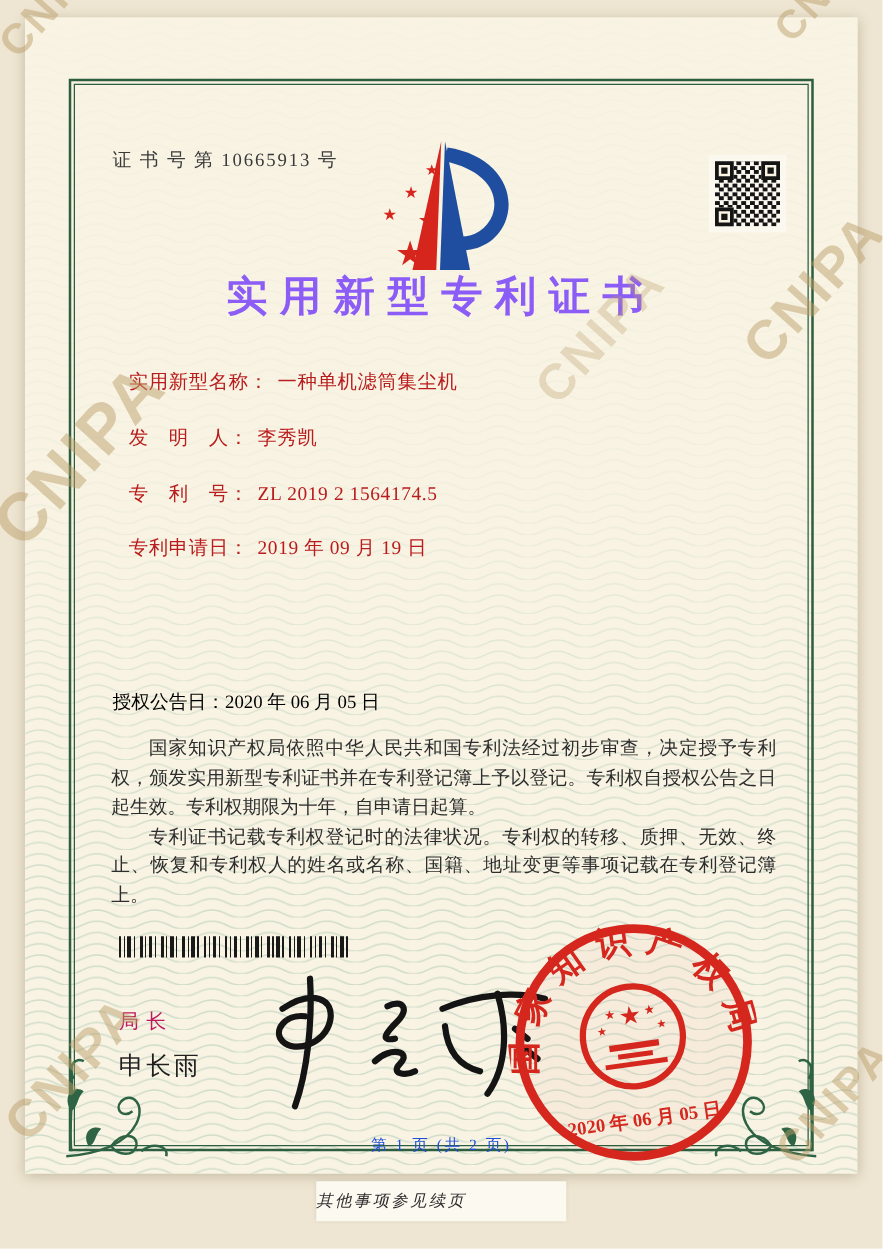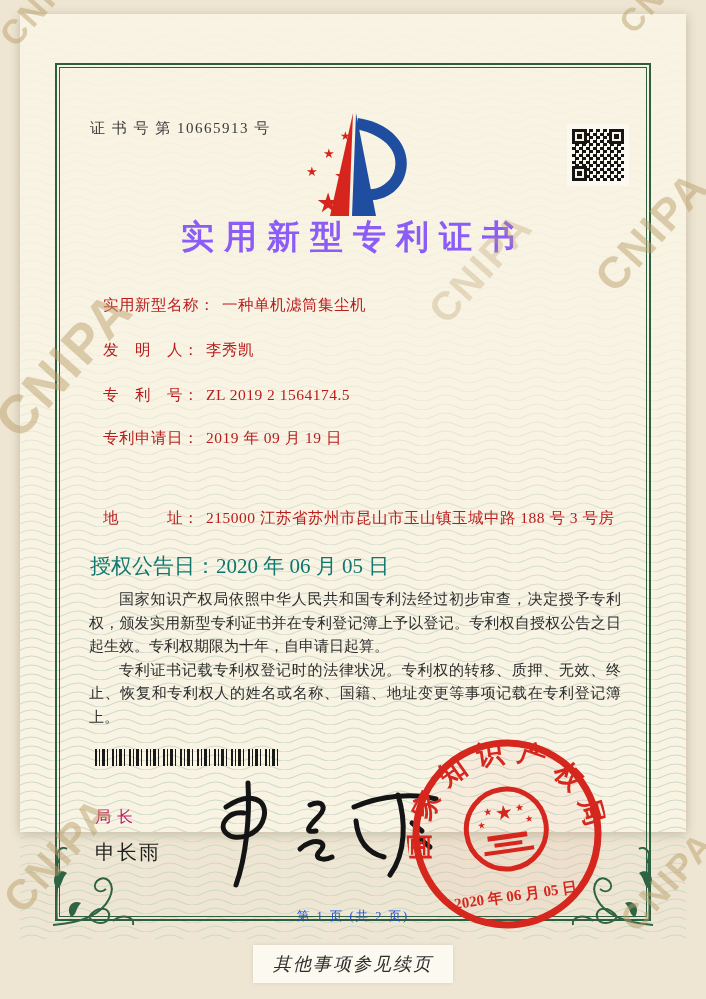--- a/index.html
+++ b/index.html
@@ -4,21 +4,21 @@
 <style>
   *{box-sizing:border-box;margin:0;padding:0}
   html,body{width:706px;height:999px}
   .stage{position:relative;width:706px;height:999px;background:#eee6d2;overflow:hidden;
          font-family:"Liberation Serif",serif;color:#2f2f2f}
   
   .watermark{position:absolute;font-family:"Liberation Sans",sans-serif;font-weight:bold;
              color:rgba(186,156,105,.48);transform:rotate(-48deg);transform-origin:left top;
              letter-spacing:2px;z-index:4;pointer-events:none}
   
-  .sheet{position:absolute;left:20px;top:14px;width:666px;height:818px;background:#f8f3e3;
+  .sheet{position:absolute;left:20px;top:14px;width:666px;height:925px;background:#f8f3e3;
          box-shadow:0 2px 10px rgba(90,70,40,.28);z-index:1}
   .waves{position:absolute;left:0;top:0;opacity:.8}
   .sheet-fade{position:absolute;inset:0;
       background:linear-gradient(180deg,rgba(248,243,227,.95) 0%,rgba(248,243,227,.82) 40%,
                  rgba(248,243,227,.25) 62%,rgba(248,243,227,0) 78%)}
   
   .frame{position:absolute;left:35px;top:49px;width:596px;height:858px;border:2px solid #2c5e3f}
   .frame-inner{position:absolute;inset:2px;border:1px solid #2c5e3f;pointer-events:none}
   .corner{position:absolute;z-index:2}
   .corner.bl{left:-8px;bottom:-10px}
@@ -30,38 +30,38 @@
   .qr-grid{position:relative;width:52px;height:52px;
       background:repeating-conic-gradient(#151515 0% 25%,transparent 0% 50%) 0 0/7px 7px}
   .qf{position:absolute;width:15px;height:15px;border:3px solid #151515;background:#f8f3e3}
   .qf::after{content:"";position:absolute;inset:2px;background:#151515}
   .qf.tl{left:0;top:0}.qf.tr{right:0;top:0}.qf.bl{left:0;bottom:0}
   .title{position:absolute;left:0;right:0;top:150px;text-align:center;font-size:33px;
          font-weight:bold;letter-spacing:10px;color:#8b5cf6}
   .field{position:absolute;left:46px;font-size:15.5px;color:#b91c1c;letter-spacing:.5px;white-space:nowrap}
   .field .val{margin-left:7px}
   .f0{top:230px}.f1{top:275px}.f2{top:320px}.f3{top:363px}.f4{top:399px}.f5{top:443px}
-  .grant-row{position:absolute;left:33px;right:20px;top:487px;font-size:21px;color:#0f766e;white-space:nowrap}
+  .grant-row{position:absolute;left:33px;right:20px;top:487px;font-size:15px;color:#000000;white-space:nowrap}
   .grant-no{position:absolute;left:258px;top:0}
   .paras{position:absolute;left:32px;right:28px;top:523px;font-size:15px;line-height:23.5px;
          color:#2d2d2d;text-align:justify}
   .paras p{text-indent:2em}
   .barcode{position:absolute;left:38px;top:684px;width:186px;height:17px;
       background:repeating-linear-gradient(90deg,#191919 0 2px,transparent 2px 4px,#191919 4px 5px,
       transparent 5px 7px,#191919 7px 10px,transparent 10px 12px,#191919 12px 13px,transparent 13px 17px)}
   .comm-title{position:absolute;left:38px;top:742px;font-size:16px;letter-spacing:6px;
       font-family:"Liberation Sans",sans-serif;color:#be185d}
   .comm-name{position:absolute;left:38px;top:774px;font-size:20px;letter-spacing:2px;
       font-family:"Liberation Sans",sans-serif;color:#1f1f1f}
   .signature{position:absolute;left:135px;top:712px;width:265px;height:115px}
   .seal{position:absolute;left:350px;top:669px;width:200px;height:200px;transform:rotate(-8deg);z-index:3}
   .page-no{position:absolute;left:0;right:0;top:843px;text-align:center;font-size:12.5px;
       color:#1d4ed8;letter-spacing:2px}
-  .footnote{position:absolute;left:253px;top:945px;width:200px;background:#fcf9f0;text-align:center;
-      font-size:18px;font-style:italic;padding:7px 0;color:#2d2d2d;letter-spacing:2px;z-index:2;
+  .footnote{position:absolute;left:253px;top:945px;width:200px;background:#fcf9f0;text-align:left;
+      font-size:13px;font-style:italic;padding:7px 0;color:#2d2d2d;letter-spacing:2px;z-index:2;
       box-shadow:0 0 4px rgba(0,0,0,.10)}
   .star{font-family:"DejaVu Sans",sans-serif}
 </style>
 </head>
 <body>
 
 <div class="stage">
 
   <div class="sheet">
     <svg class="waves" width="666" height="925">
@@ -129,23 +129,20 @@
         <span>实用新型名称：</span><span class="val">一种单机滤筒集尘机</span>
       </div>
       <div class="field f1">
         <span>发　明　人：</span><span class="val">李秀凯</span>
       </div>
       <div class="field f2">
         <span>专　利　号：</span><span class="val">ZL 2019 2 1564174.5</span>
       </div>
       <div class="field f3">
         <span>专利申请日：</span><span class="val">2019 年 09 月 19 日</span>
-      </div>
-      <div class="field f5">
-        <span>地　　　址：</span><span class="val">215000 江苏省苏州市昆山市玉山镇玉城中路 188 号 3 号房</span>
       </div>
 
       <div class="grant-row">
         <span><span>授权公告日：</span><span class="val">2020 年 06 月 05 日</span></span>
       </div>
 
       <div class="paras">
         <p>国家知识产权局依照中华人民共和国专利法经过初步审查，决定授予专利权，颁发实用新型专利证书并在专利登记簿上予以登记。专利权自授权公告之日起生效。专利权期限为十年，自申请日起算。</p>
         <p>专利证书记载专利权登记时的法律状况。专利权的转移、质押、无效、终止、恢复和专利权人的姓名或名称、国籍、地址变更等事项记载在专利登记簿上。</p>
       </div>

